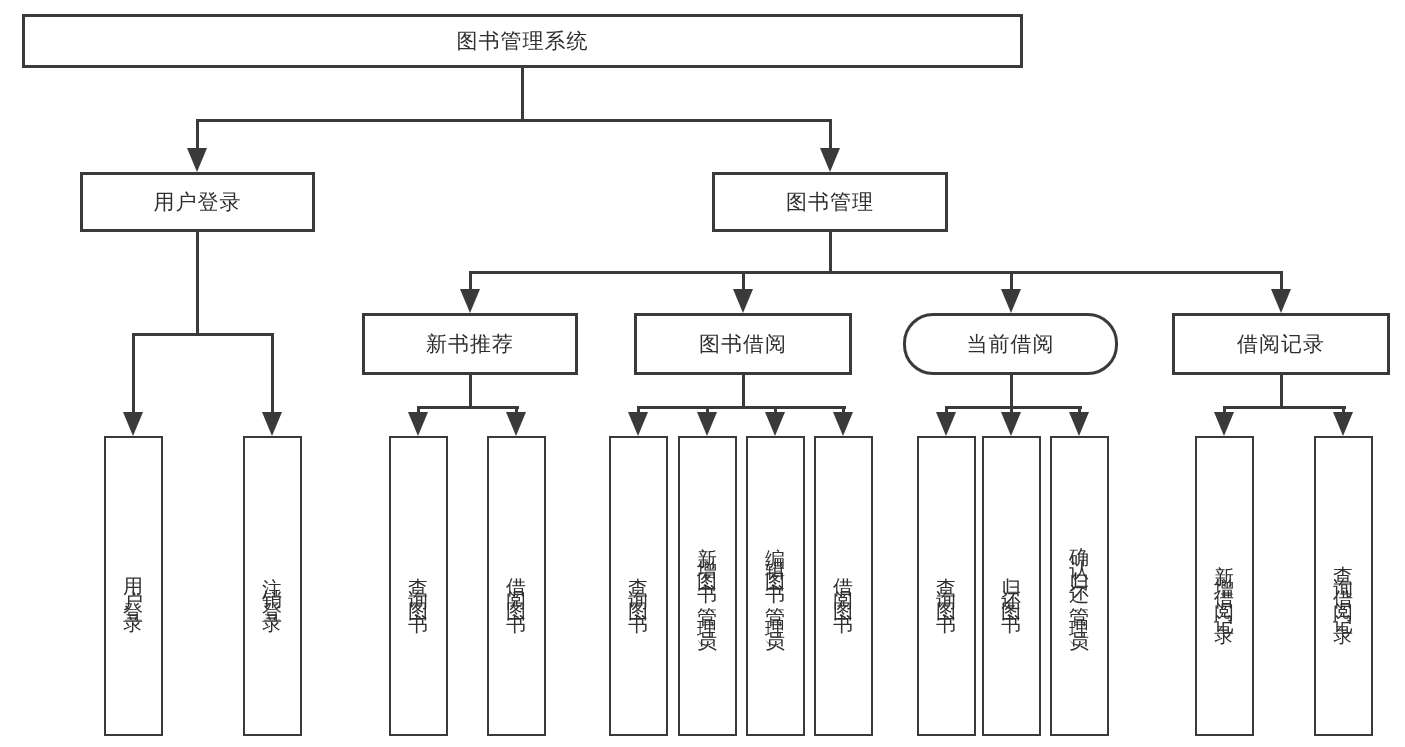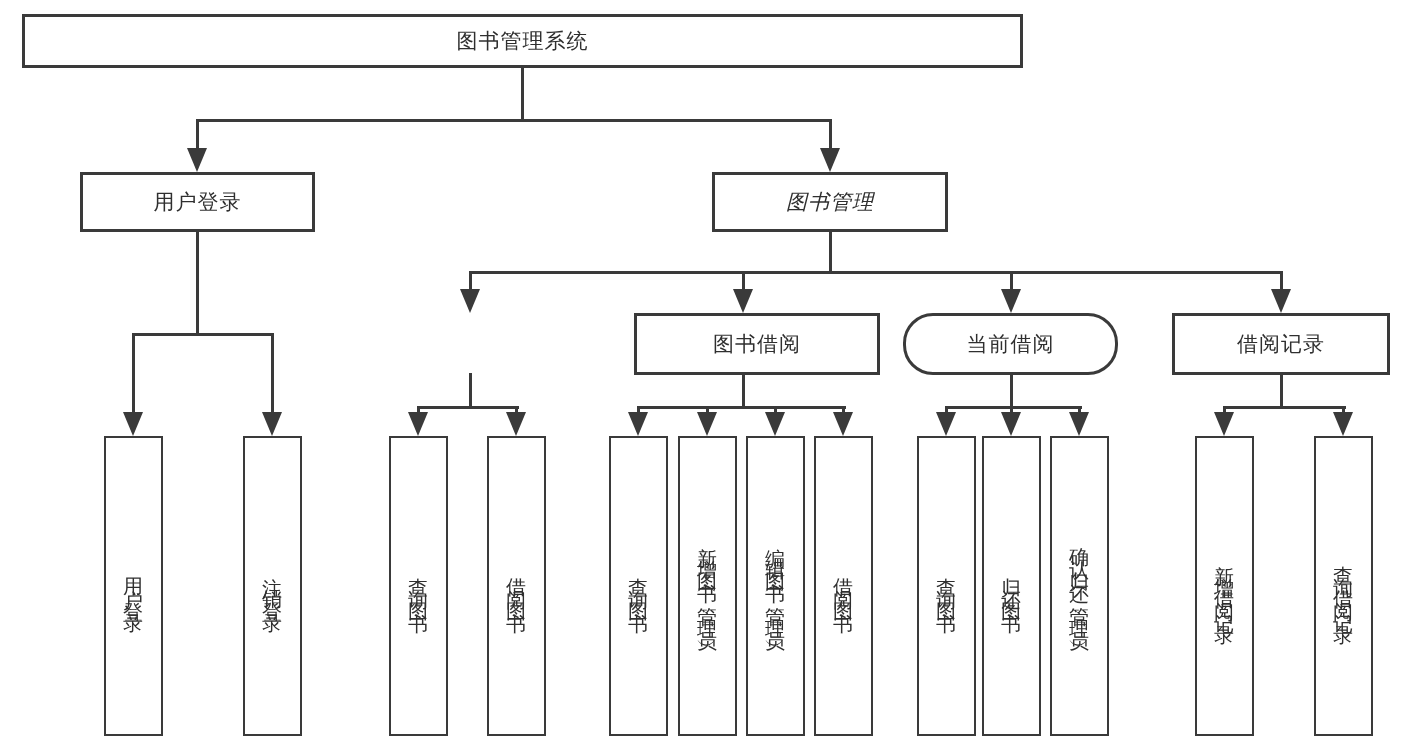--- a/index.html
+++ b/index.html
@@ -67,21 +67,21 @@
   <div class="vline" style="left:521px;top:66px;height:55px;"></div>
   <div class="hline" style="left:196px;top:119px;width:636px;"></div>
   <div class="vline" style="left:196px;top:119px;height:30px;"></div>
   <div class="arr" style="left:187px;top:148px;"></div>
   <div class="vline" style="left:829px;top:119px;height:30px;"></div>
   <div class="arr" style="left:820px;top:148px;"></div>
 
   <div class="node" style="left:80px;top:172px;width:235px;height:60px;">
     <span>用户登录</span>
   </div>
-  <div class="node" style="left:712px;top:172px;width:236px;height:60px;font-style:italic;">
+  <div class="node" style="left:712px;top:172px;width:236px;height:60px;">
     <span>图书管理</span>
   </div>
 
   <div class="vline" style="left:196px;top:230px;height:106px;"></div>
   <div class="hline" style="left:132px;top:333px;width:142px;"></div>
   <div class="vline" style="left:132px;top:333px;height:80px;"></div>
   <div class="arr" style="left:123px;top:412px;"></div>
   <div class="vline" style="left:271px;top:333px;height:80px;"></div>
   <div class="arr" style="left:262px;top:412px;"></div>
 
@@ -89,21 +89,24 @@
   <div class="hline" style="left:469px;top:271px;width:814px;"></div>
   <div class="vline" style="left:469px;top:271px;height:20px;"></div>
   <div class="arr" style="left:460px;top:289px;"></div>
   <div class="vline" style="left:742px;top:271px;height:20px;"></div>
   <div class="arr" style="left:733px;top:289px;"></div>
   <div class="vline" style="left:1010px;top:271px;height:20px;"></div>
   <div class="arr" style="left:1001px;top:289px;"></div>
   <div class="vline" style="left:1280px;top:271px;height:20px;"></div>
   <div class="arr" style="left:1271px;top:289px;"></div>
 
-  <div class="node" style="left:634px;top:313px;width:246px;height:62px;">
+  <div class="node" style="left:362px;top:313px;width:216px;height:62px;">
+    <span>新书推荐</span>
+  </div>
+  <div class="node" style="left:634px;top:313px;width:218px;height:62px;">
     <span>图书借阅</span>
   </div>
   <div class="node" style="left:903px;top:313px;width:215px;height:62px;border-radius:30px;">
     <span>当前借阅</span>
   </div>
   <div class="node" style="left:1172px;top:313px;width:218px;height:62px;font-family:Liberation Mono, monospace;">
     <span>借阅记录</span>
   </div>
 
   <div class="vline" style="left:469px;top:373px;height:36px;"></div>

